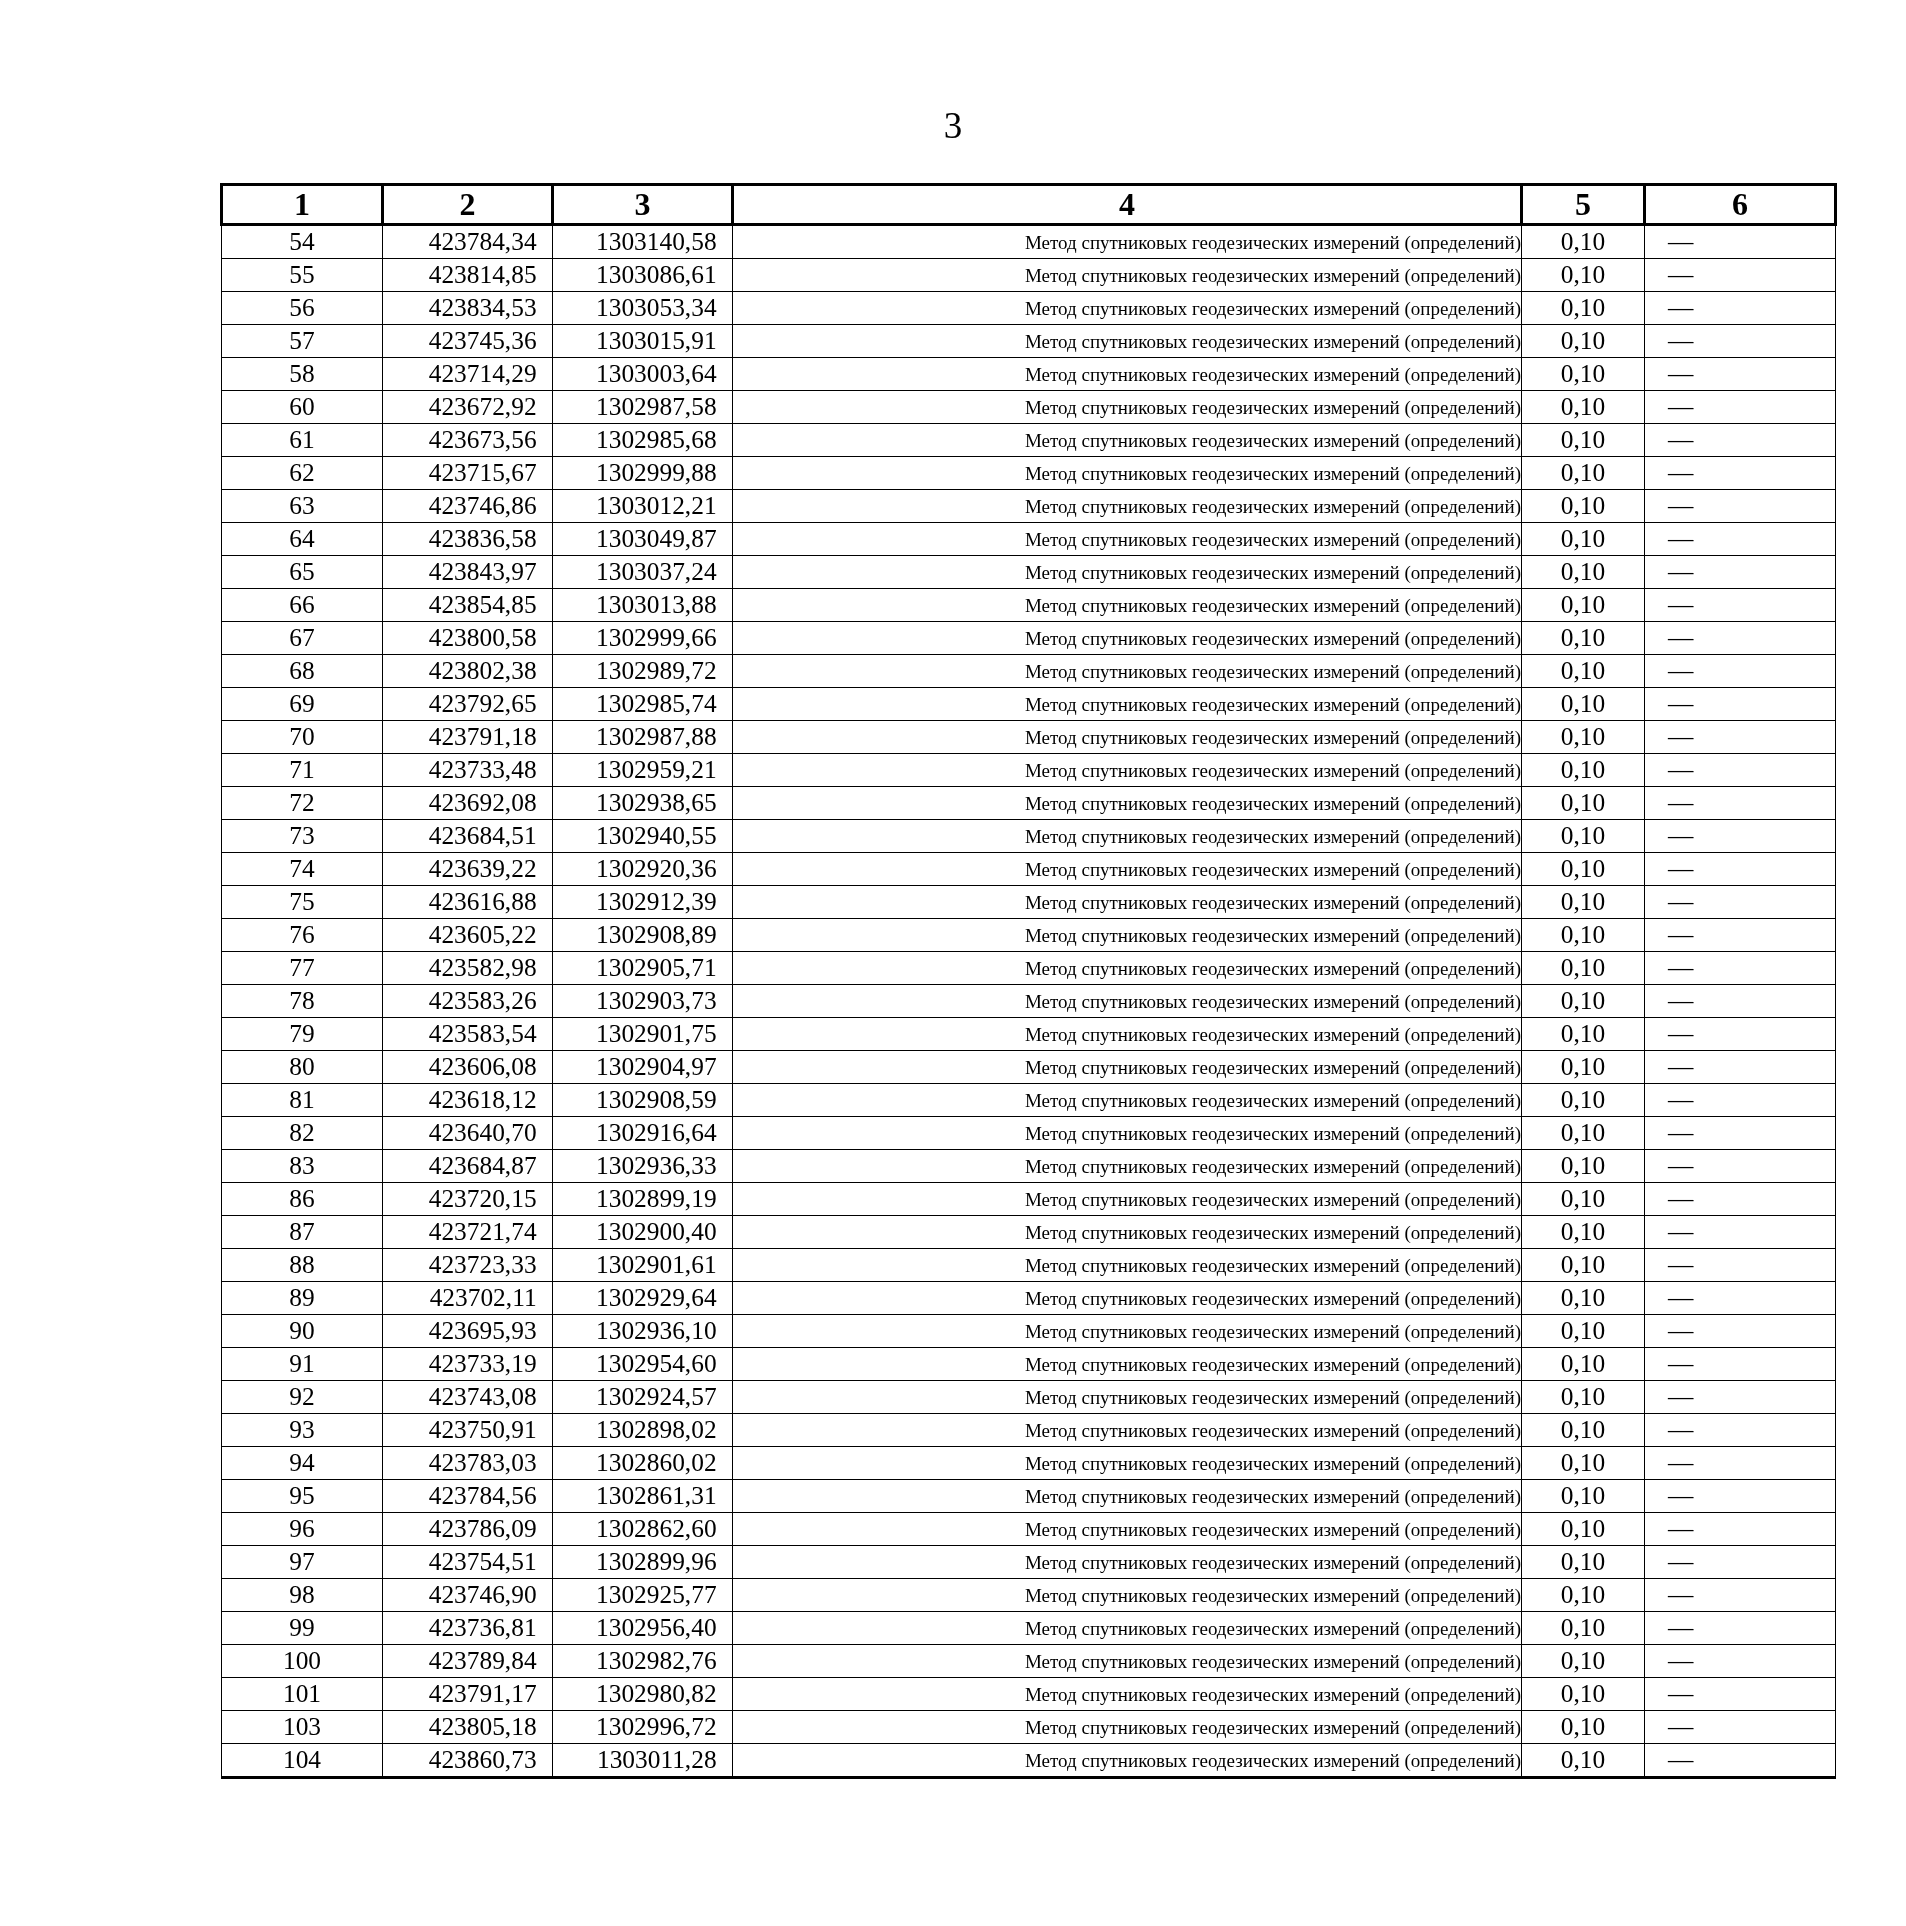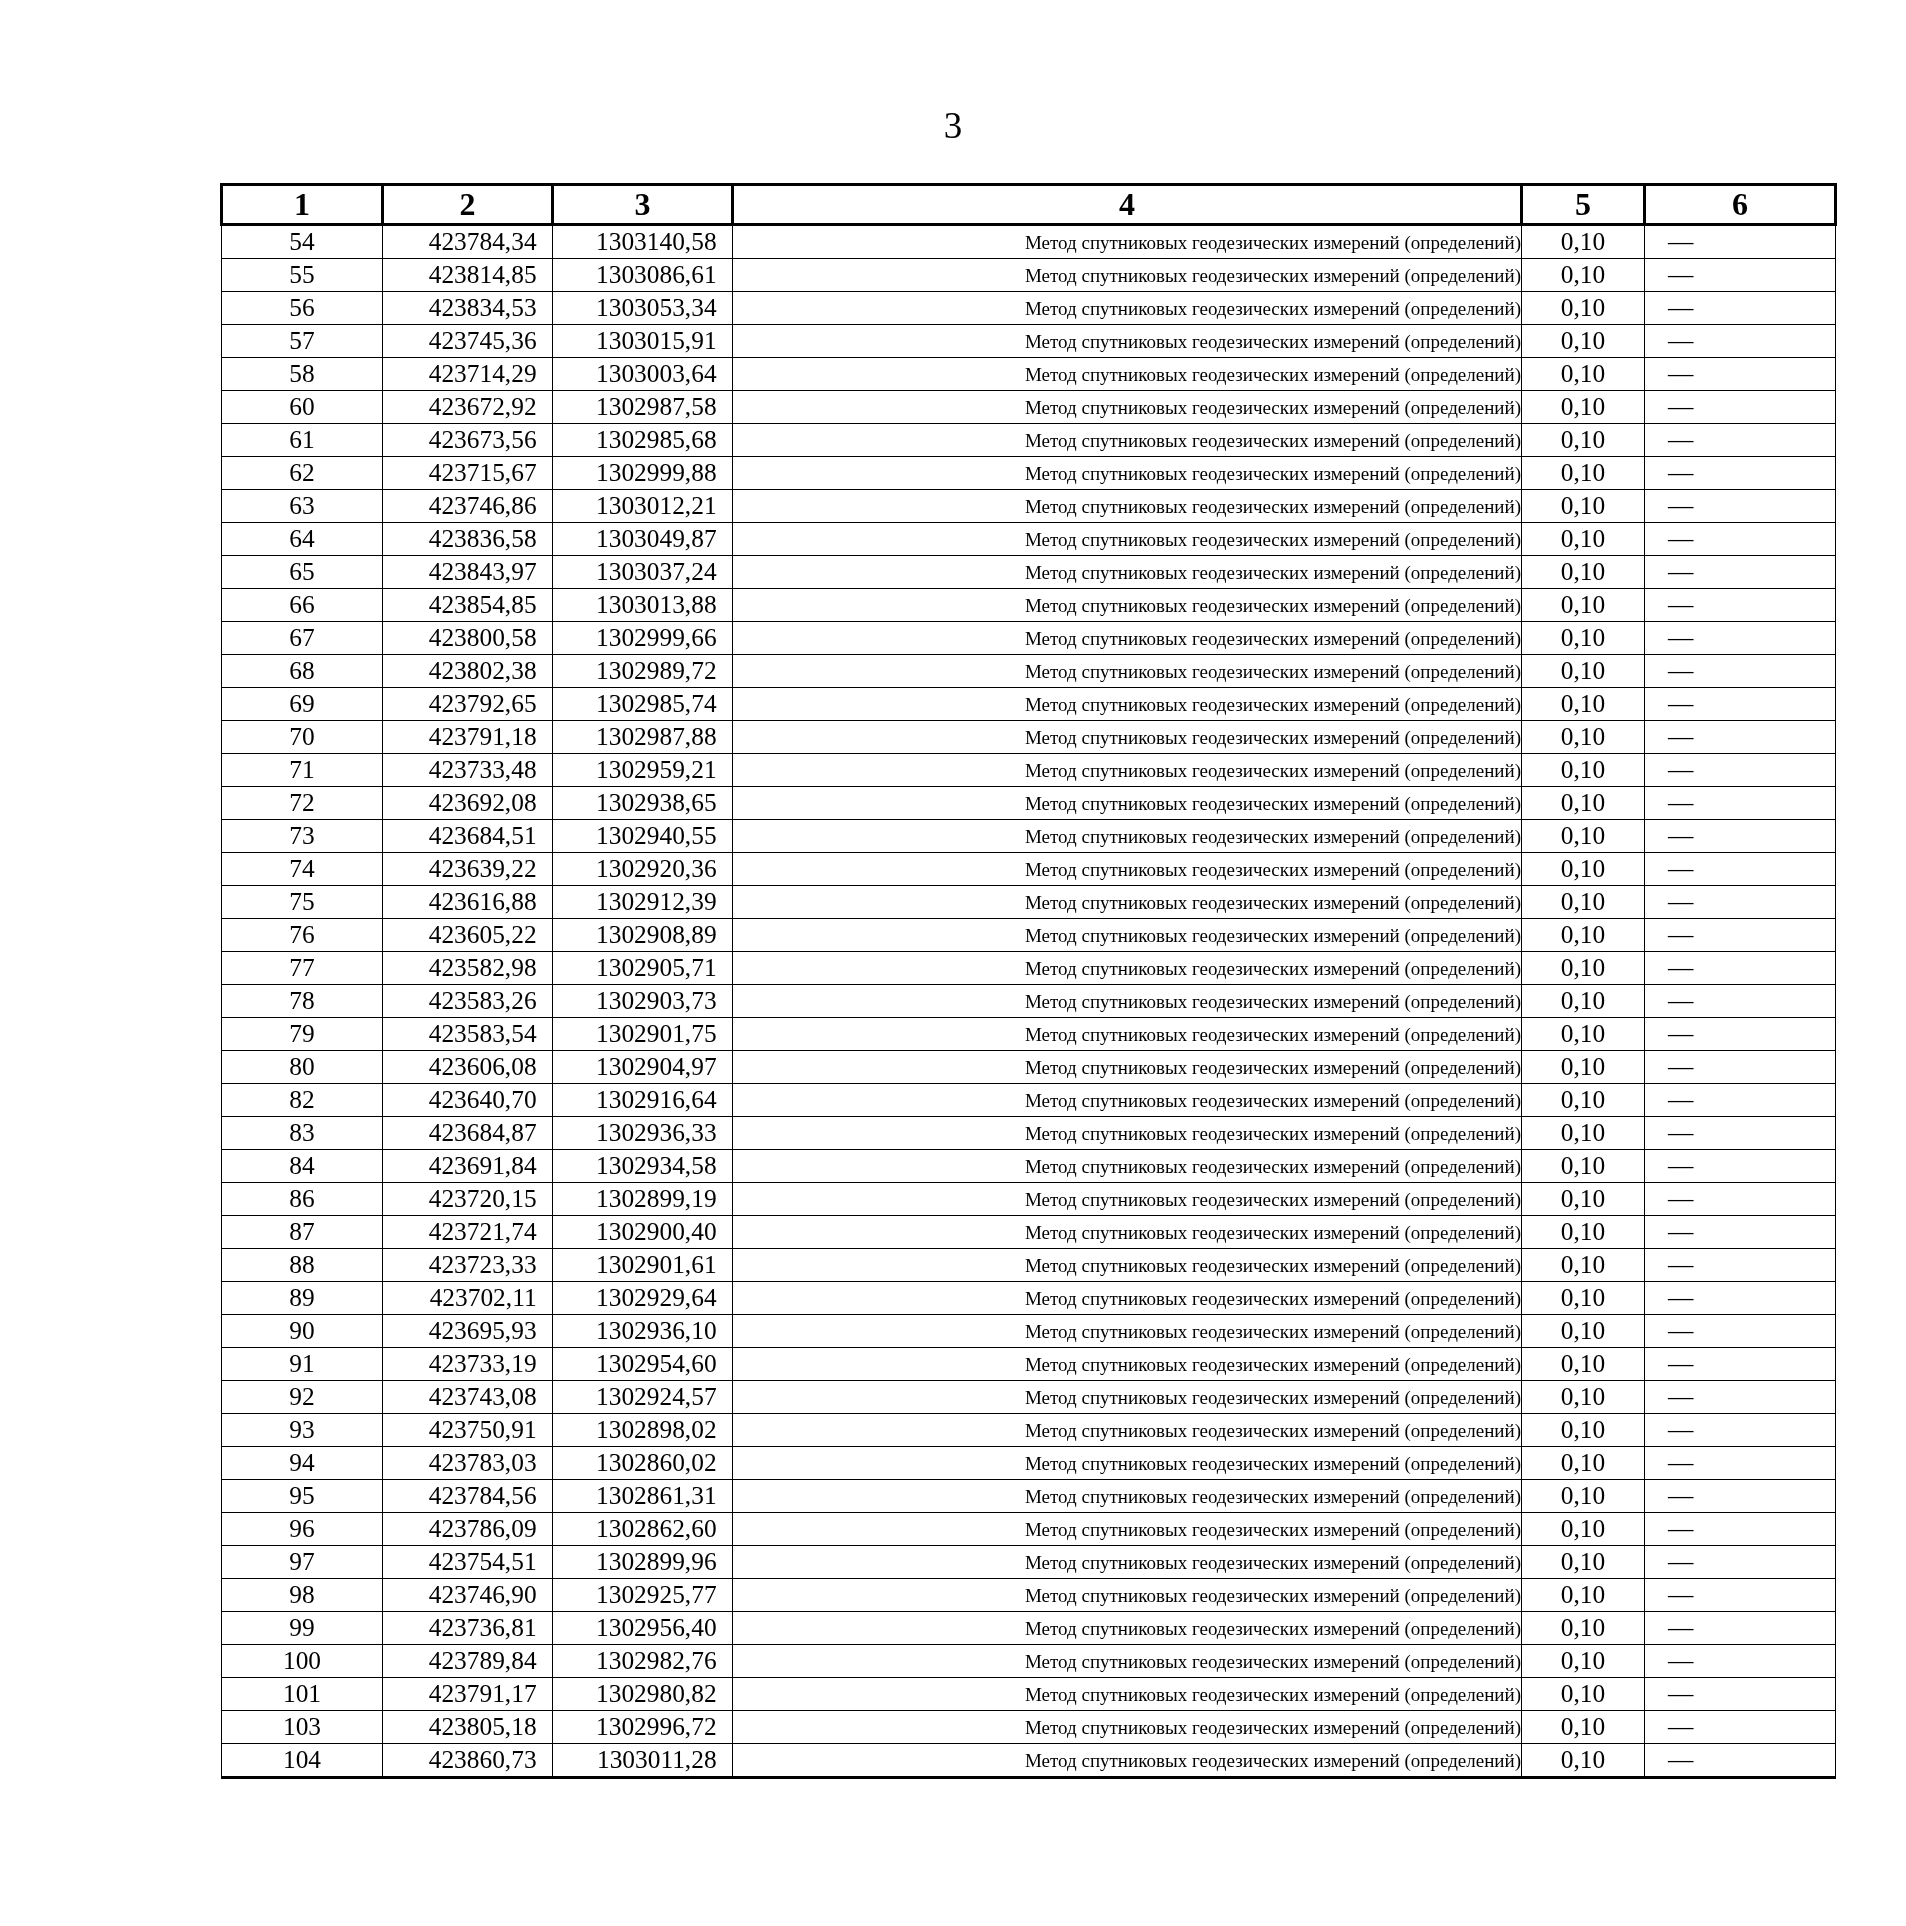--- a/index.html
+++ b/index.html
@@ -243,39 +243,39 @@
       </tr>
       <tr class="data-row">
         <td>80</td>
         <td class="num">423606,08</td>
         <td class="num">1302904,97</td>
         <td class="method">Метод спутниковых геодезических измерений (определений)</td>
         <td>0,10</td>
         <td class="dash">—</td>
       </tr>
       <tr class="data-row">
+        <td>81</td>
+        <td class="num">423618,12</td>
+        <td class="num">1302908,59</td>
+        <td class="method">Метод спутниковых геодезических измерений (определений)</td>
+        <td>0,10</td>
+        <td class="dash">—</td>
+      </tr>
+      <tr class="data-row">
         <td>82</td>
         <td class="num">423640,70</td>
         <td class="num">1302916,64</td>
         <td class="method">Метод спутниковых геодезических измерений (определений)</td>
         <td>0,10</td>
         <td class="dash">—</td>
       </tr>
       <tr class="data-row">
         <td>83</td>
         <td class="num">423684,87</td>
         <td class="num">1302936,33</td>
-        <td class="method">Метод спутниковых геодезических измерений (определений)</td>
-        <td>0,10</td>
-        <td class="dash">—</td>
-      </tr>
-      <tr class="data-row">
-        <td>84</td>
-        <td class="num">423691,84</td>
-        <td class="num">1302934,58</td>
         <td class="method">Метод спутниковых геодезических измерений (определений)</td>
         <td>0,10</td>
         <td class="dash">—</td>
       </tr>
       <tr class="data-row">
         <td>86</td>
         <td class="num">423720,15</td>
         <td class="num">1302899,19</td>
         <td class="method">Метод спутниковых геодезических измерений (определений)</td>
         <td>0,10</td>

